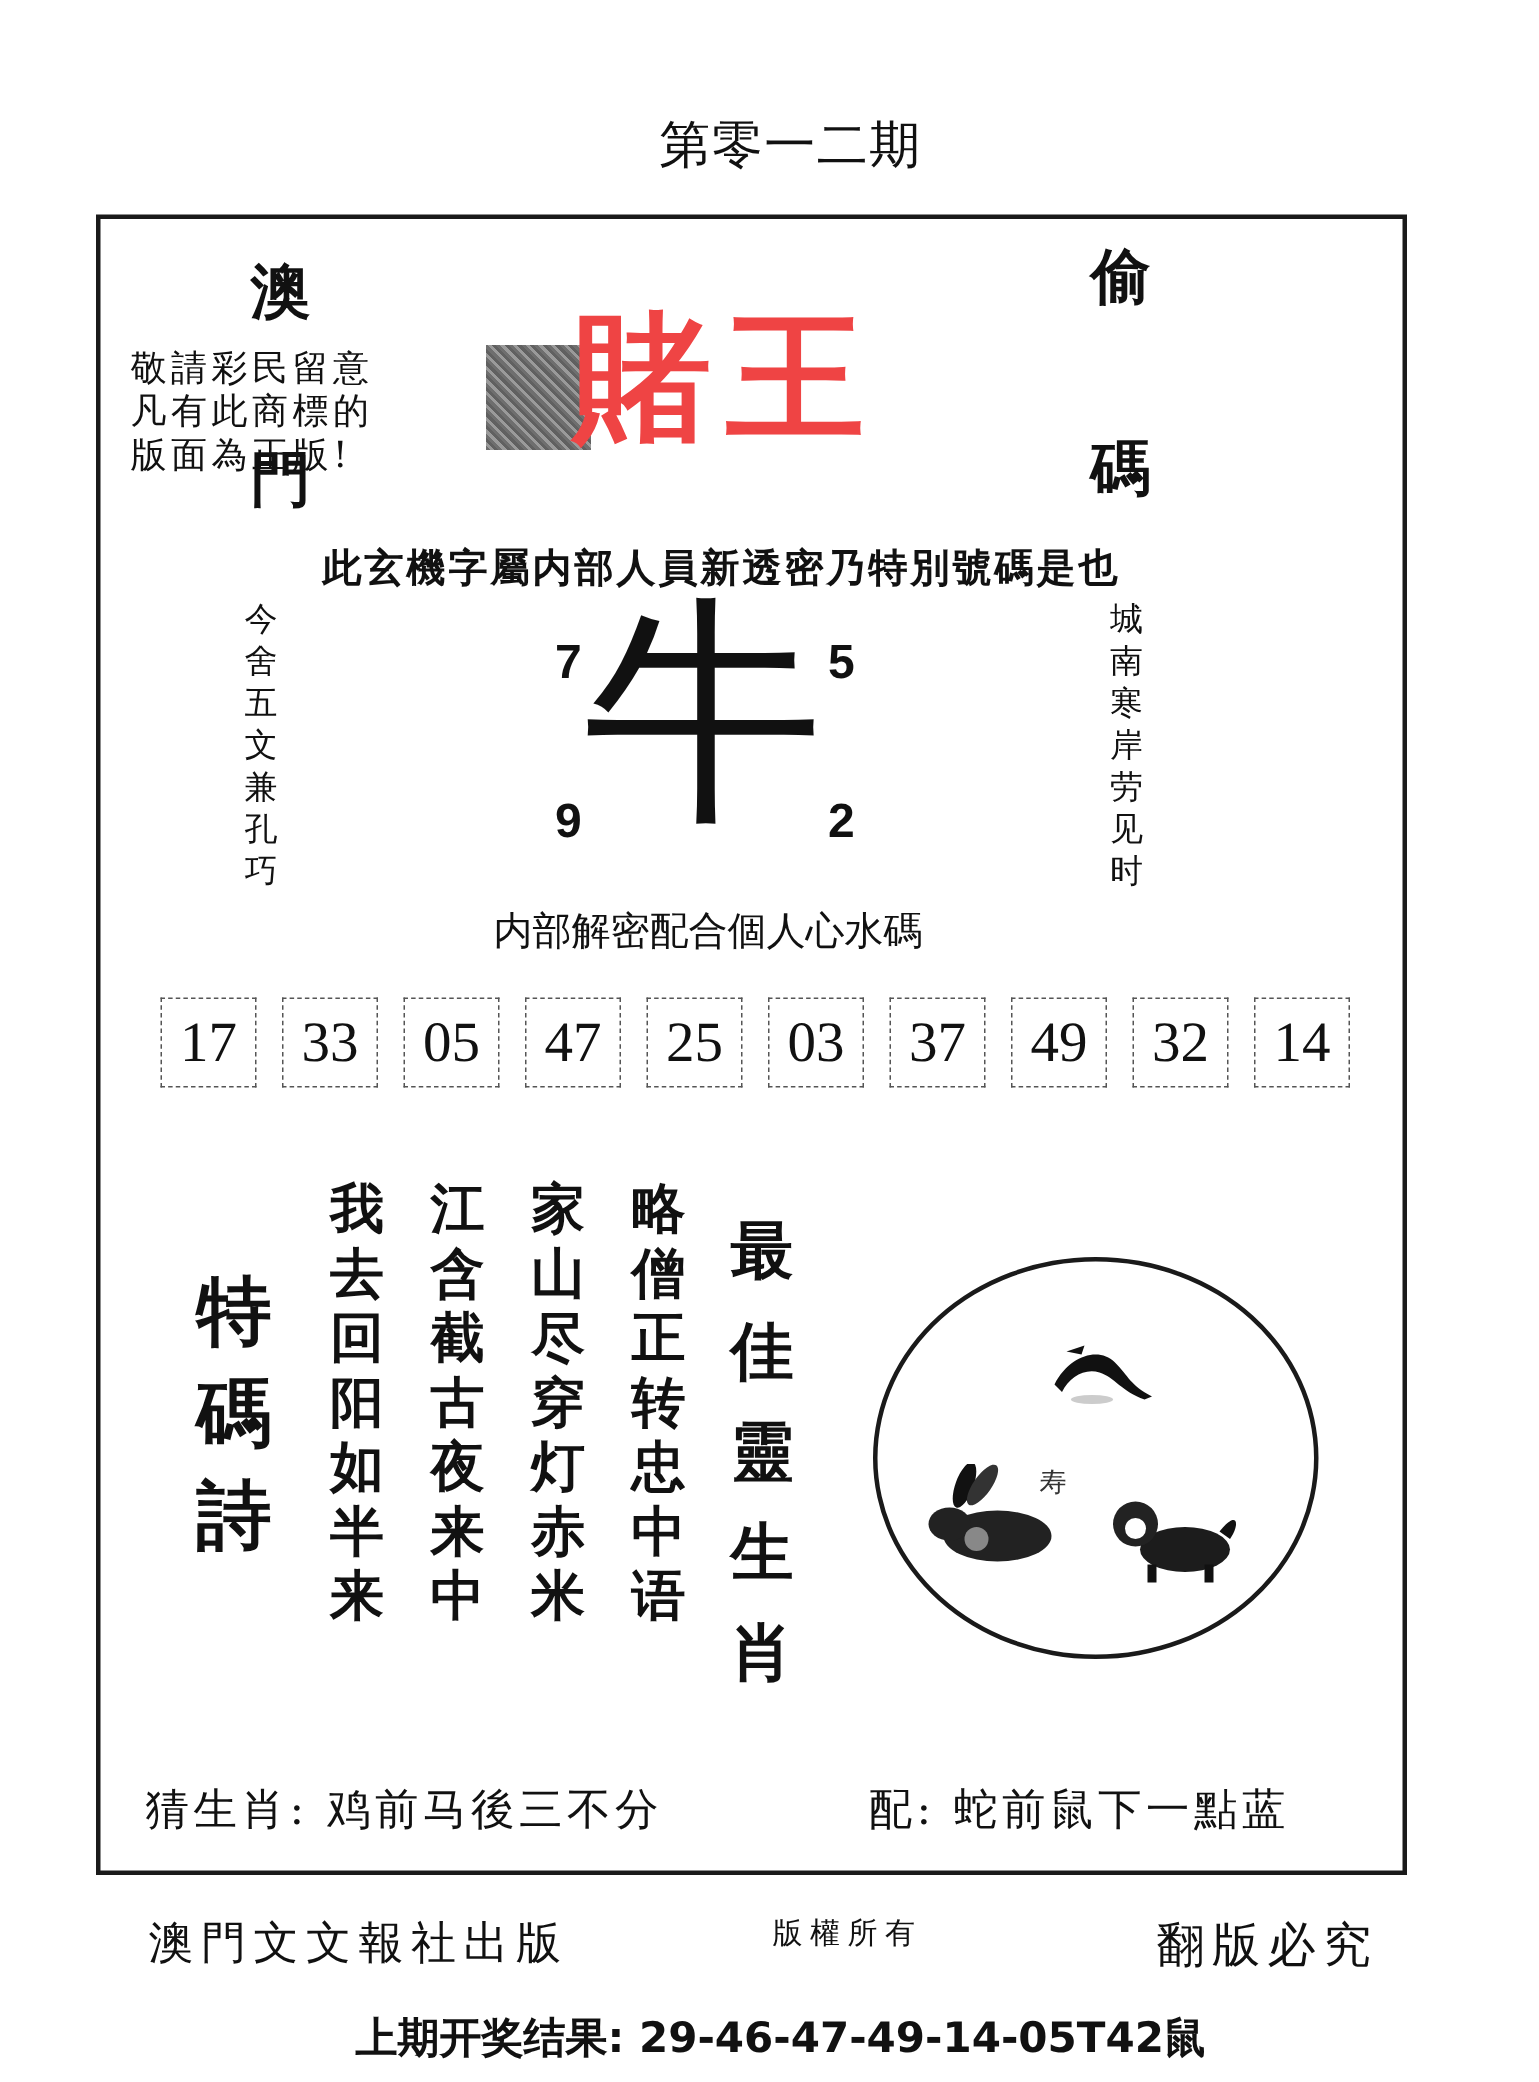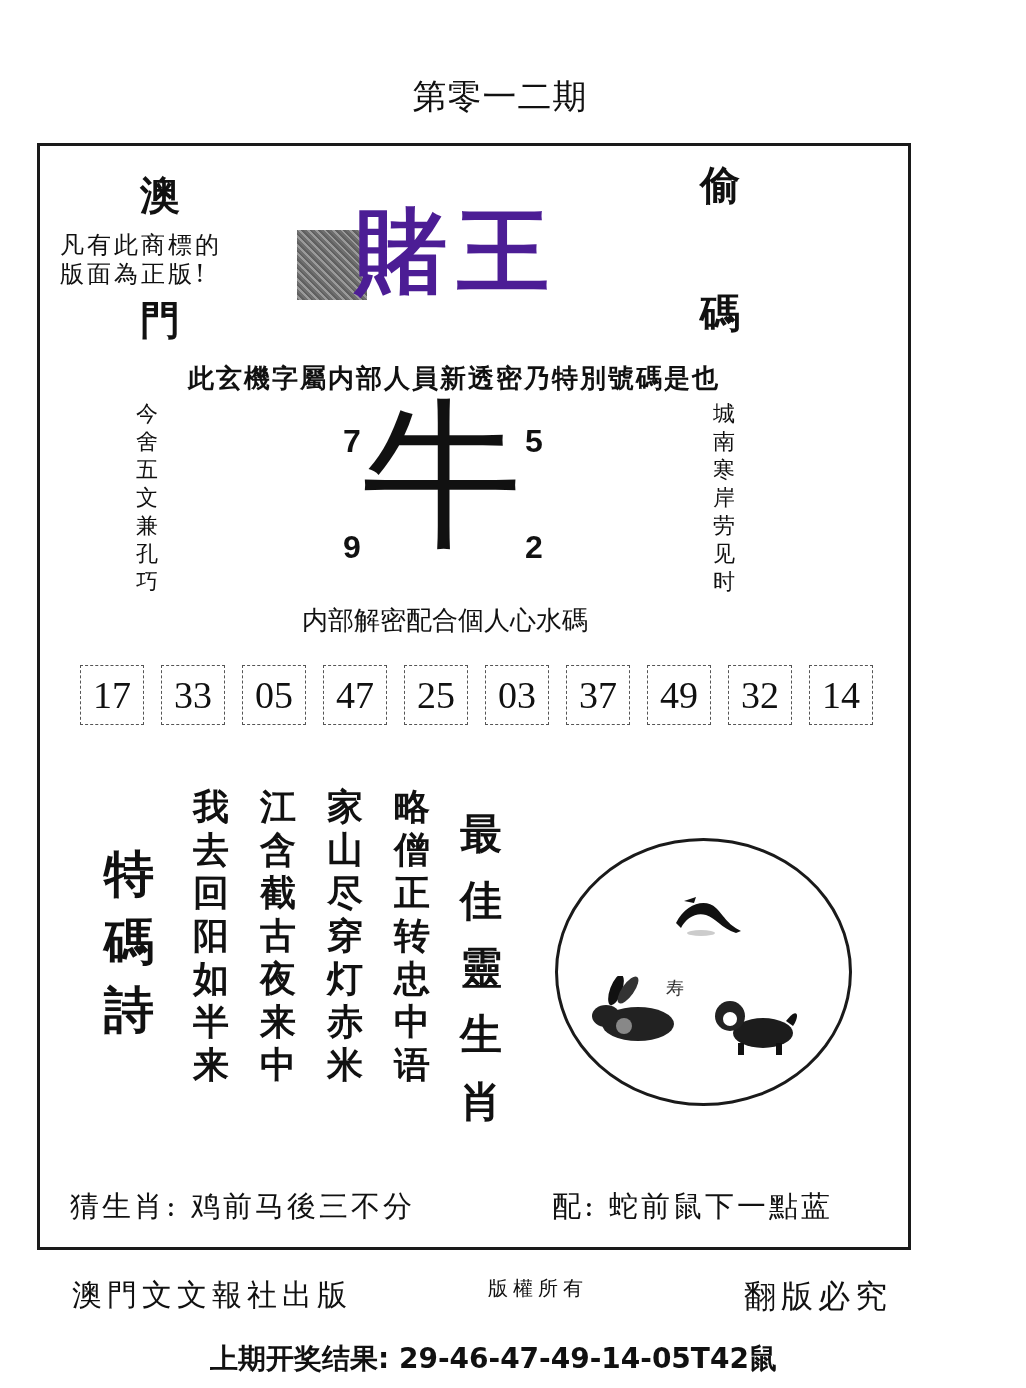--- a/index.html
+++ b/index.html
@@ -1,26 +1,26 @@
 <!DOCTYPE html>
 <html><head>
 <meta charset="utf-8">
 <style>
   html, body { margin: 0; padding: 0; }
   body {
     width: 1026px; height: 1388px; background: #ffffff; position: relative; overflow: hidden;
     font-family: "DejaVu Serif", serif; color: #111;
   }
-  .abs { position: absolute; }
+  .abs { position: absolute; margin-left: 27px; }
   .issue-title { left: 0; width: 1000px; top: 74px; text-align: center; font-size: 34px; font-family: "DejaVu Serif", serif; color:#111; letter-spacing: 1px; }
   .frame { left: 37px; top: 143px; width: 874px; height: 1107px; border: 3px solid #1a1a1a; box-sizing: border-box; }
   .vchar { font-weight: bold; font-size: 40px; line-height: 1; font-family: "DejaVu Serif", serif; }
   .notice { left: 60px; top: 231px; width: 220px; font-size: 24px; line-height: 29px; font-family: "DejaVu Serif", serif; letter-spacing: 3px; }
   .logo-smudge { left: 297px; top: 230px; width: 70px; height: 70px; background: repeating-linear-gradient(45deg,#555 0 2px,#888 2px 4px,#444 4px 6px); opacity: .85; }
-  .brand { left: 355px; top: 190px; font-size: 92px; font-weight: bold; font-family: "DejaVu Sans", sans-serif; letter-spacing: 10px; color:#4c1d95; }
+  .brand { left: 355px; top: 190px; font-size: 92px; font-weight: bold; font-family: "DejaVu Sans", sans-serif; letter-spacing: 10px; color:#ef4444; }
   .tagline { left: 0; width: 900px; top: 361px; text-align: center; font-size: 26px; font-weight: bold; font-family: "DejaVu Sans", sans-serif; letter-spacing: 2px; padding-left: 4px; }
   .vcol { display: flex; flex-direction: column; align-items: center; }
   .vcol span { display: block; }
   .side-left { left: 136px; top: 400px; font-size: 22px; line-height: 28px; font-family: "DejaVu Serif", serif; }
   .side-right { left: 713px; top: 400px; font-size: 22px; line-height: 28px; font-family: "DejaVu Serif", serif; }
   .zodiac-big { left: 362px; top: 395px; font-size: 160px; line-height: 1; font-family: "DejaVu Serif", serif; }
   .digit { font-size: 32px; font-weight: bold; font-family: "Liberation Sans", sans-serif; }
   .hint { left: 0; width: 890px; top: 603px; text-align: center; font-size: 26px; font-family: "DejaVu Sans", sans-serif; }
   .numbers { left: 80px; top: 665px; display: flex; gap: 17px; align-items: flex-end; }
   .numbox { width: 64px; height: 60px; border: 1.5px dashed #555; display: flex; align-items: center; justify-content: center; font-size: 38px; font-family: "Liberation Serif", serif; box-sizing: border-box; background:#fff; }
@@ -44,20 +44,21 @@
 <div class="abs issue-title">第零一二期</div>
 
 <div class="abs frame"></div>
 
 <div class="abs vchar" style="left:140px; top:175px;">澳</div>
 <div class="abs vchar" style="left:140px; top:300px;">門</div>
 <div class="abs vchar" style="left:700px; top:165px;">偷</div>
 <div class="abs vchar" style="left:700px; top:293px;">碼</div>
 
 <div class="abs notice">
+  <div>敬請彩民留意</div>
   <div>凡有此商標的</div>
   <div>版面為正版!</div>
 </div>
 
 <div class="abs logo-smudge"></div>
 <div class="abs brand">賭王</div>
 
 <div class="abs tagline">此玄機字屬内部人員新透密乃特別號碼是也</div>
 
 <div class="abs vcol side-left">

